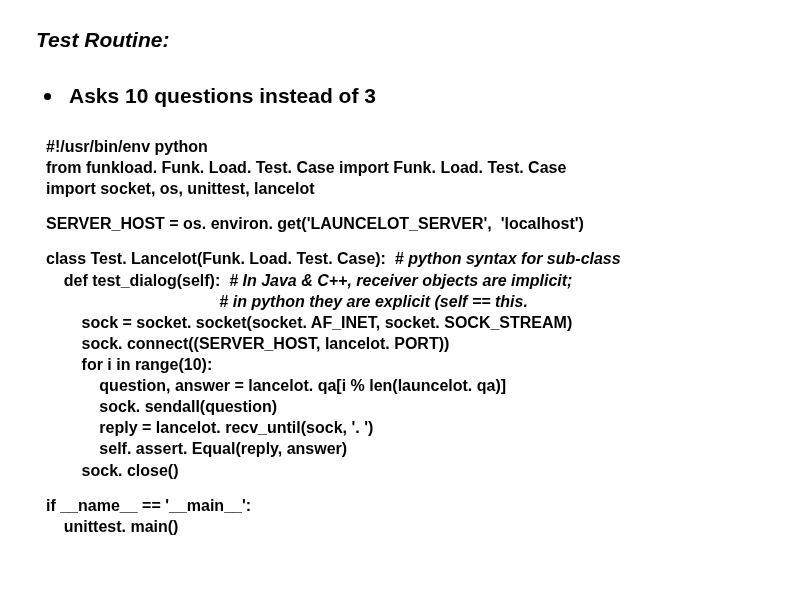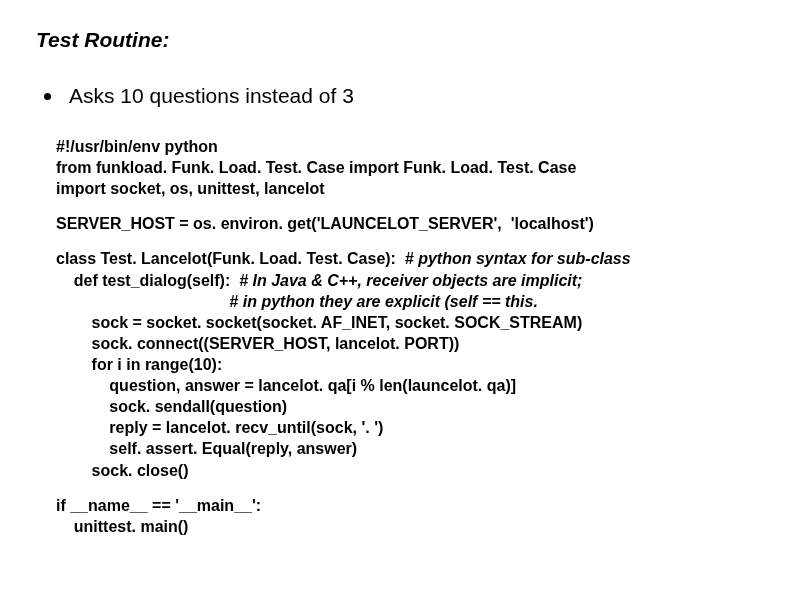--- a/index.html
+++ b/index.html
@@ -18,39 +18,40 @@
   .title {
     font-size: 21px;
     font-weight: bold;
     margin: 0 0 32px 0;
     font-style: italic;
   }
   .bullet-row {
     display: flex;
     align-items: center;
     margin: 0 0 28px 8px;
+    font-weight: bold;
   }
   .bullet-dot {
     width: 7px;
     height: 7px;
     background: #000;
     border-radius: 50%;
     margin-right: 18px;
     flex: 0 0 auto;
   }
   .bullet-text {
     font-size: 21px;
   }
   .codeblock {
     font-family: Arial, Helvetica, sans-serif;
     font-size: 16px;
     line-height: 1.32;
     font-weight: bold;
     white-space: pre;
-    margin-left: 20px;
+    margin-left: 10px;
   }
   .codeblock .italic { font-style: italic; font-weight: bold; }
   .para-gap { height: 14px; }
 </style>
 </head>
 <body>
 
 <div class="page">
   <h1 class="title">Test Routine:</h1>
 

